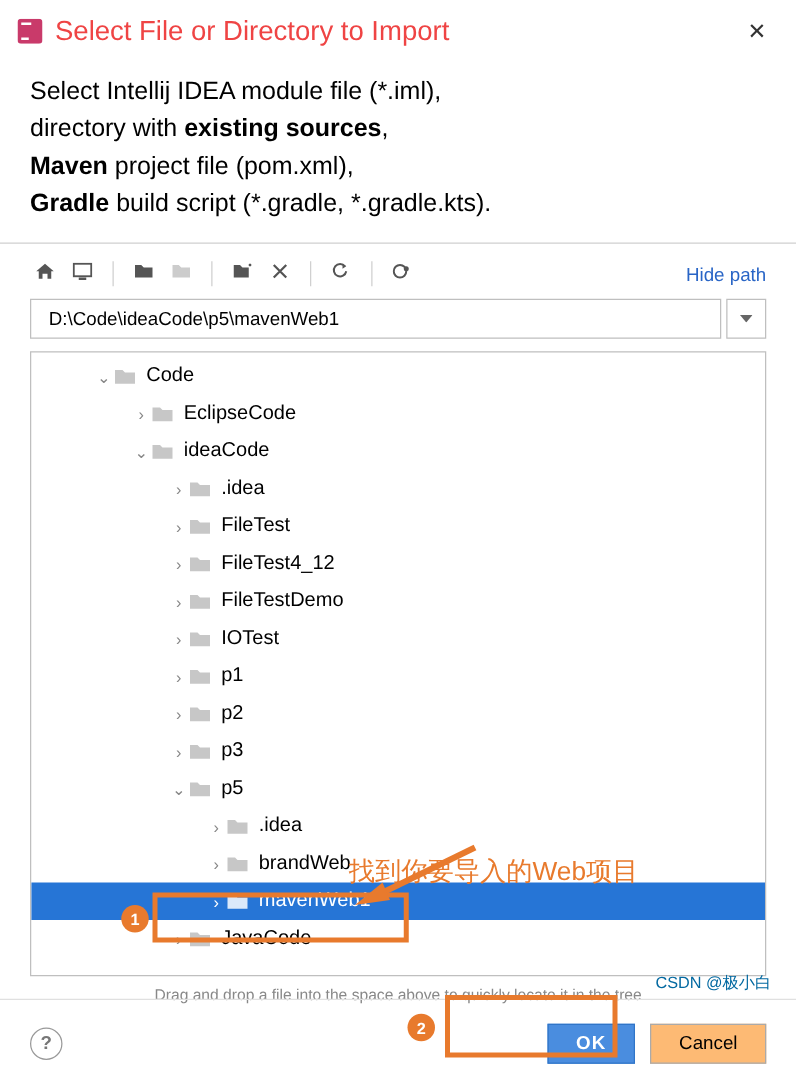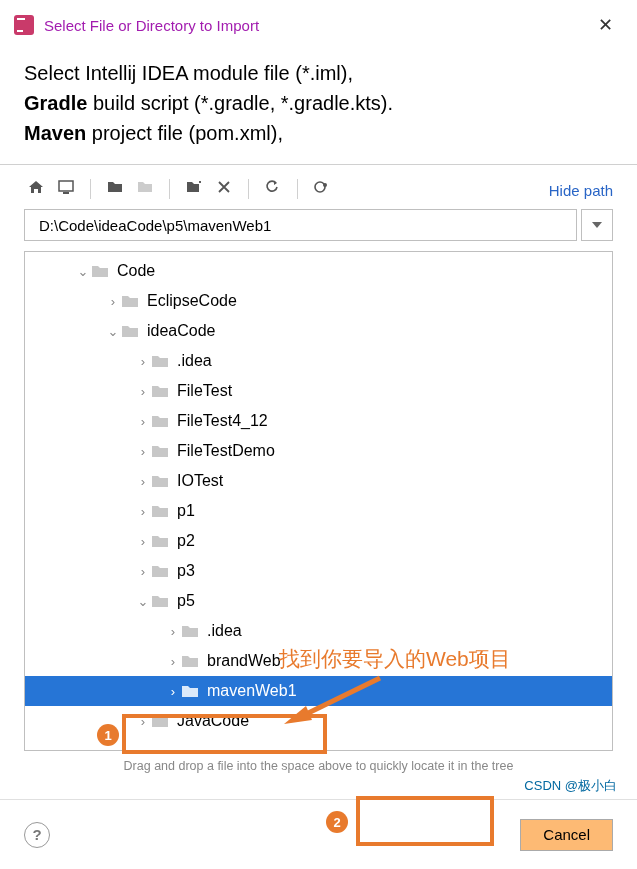--- a/index.html
+++ b/index.html
@@ -1,20 +1,20 @@
 <!DOCTYPE html>
 <html><head>
 <meta charset="utf-8">
 <style>
 * { box-sizing: border-box; margin: 0; padding: 0; font-family: "Segoe UI", Arial, sans-serif; }
 body { width: 637px; height: 869px; background: #fff; position: relative; overflow: hidden; }
 
 .titlebar { display: flex; align-items: center; padding: 10px 14px 8px 14px; gap: 10px; }
 .titlebar .icon-box { width: 20px; height: 20px; }
-.titlebar .title { font-size: 15px; color: #a21caf; flex: 1; }
+.titlebar .title { font-size: 22px; color: #ef4444; flex: 1; }
 .titlebar .close { font-size: 18px; color: #333; cursor: pointer; padding: 4px 10px; }
 
 .desc { padding: 10px 24px 8px 24px; font-size: 20px; color: #000; line-height: 1.5; }
 .desc b { font-weight: 700; }
 
 .divider { height: 1px; background: #d0d0d0; margin: 8px 0 0 0; }
 
 .toolbar { display: flex; align-items: flex-end; padding: 10px 24px 10px 24px; gap: 6px; }
 .tb-btn { width: 24px; height: 24px; display: flex; align-items: center; justify-content: center; color: #555; cursor: pointer; }
 .tb-btn.disabled { color: #bbb; cursor: default; }
@@ -58,22 +58,23 @@
         <rect x="3" y="3" width="8" height="2" fill="#fff"></rect>
         <rect x="3" y="15" width="6" height="2" fill="#fff"></rect>
       </svg>
   </span>
   <span class="title">Select File or Directory to Import</span>
   <span class="close">✕</span>
 </div>
 
 <div class="desc">
   <div><span>Select Intellij IDEA module file (*.iml),</span></div>
+  <div><span>directory with </span><b>existing sources</b><span>,</span></div>
+  <div><b>Maven</b><span> project file (pom.xml),</span></div>
   <div><b>Gradle</b><span> build script (*.gradle, *.gradle.kts).</span></div>
-  <div><b>Maven</b><span> project file (pom.xml),</span></div>
 </div>
 
 <div class="divider"></div>
 
 <div class="toolbar">
   <div class="tb-btn">
       <svg width="16" height="14" viewBox="0 0 16 14">
         <path d="M8 1 L15 7 L13 7 L13 13 L10 13 L10 9 L6 9 L6 13 L3 13 L3 7 L1 7 Z" fill="#555"></path>
       </svg>
     </div>
@@ -280,25 +281,26 @@
         <span>JavaCode</span>
       </div>
     </div>
 </div>
 
 <div class="hint">Drag and drop a file into the space above to quickly locate it in the tree</div>
 
 <div class="footer">
   <div class="help">?</div>
   <div class="spacer"></div>
+  <button class="btn primary">OK</button>
   <button class="btn">Cancel</button>
 </div>
 
 <div class="callout-badge" style="left:97px; top:724px;">1</div>
 <div class="callout-box" style="left:122px; top:714px; width:205px; height:40px;"></div>
-<div class="callout-text" style="left:279px; top:645px;">找到你要导入的Web项目</div>
+<div class="callout-text" style="left:279px; top:683px;">找到你要导入的Web项目</div>
 <svg class="callout-arrow" style="left:280px; top:672px;" width="110" height="56">
   <line x1="100" y1="6" x2="18" y2="46" stroke="#e87a2d" stroke-width="5"></line>
   <polygon points="4,52 26,34 32,48" fill="#e87a2d"></polygon>
 </svg>
 <div class="callout-badge" style="left:326px; top:811px;">2</div>
 <div class="callout-box" style="left:356px; top:796px; width:138px; height:50px;"></div>
 <div class="watermark">CSDN @极小白</div>
 
 </body></html>

